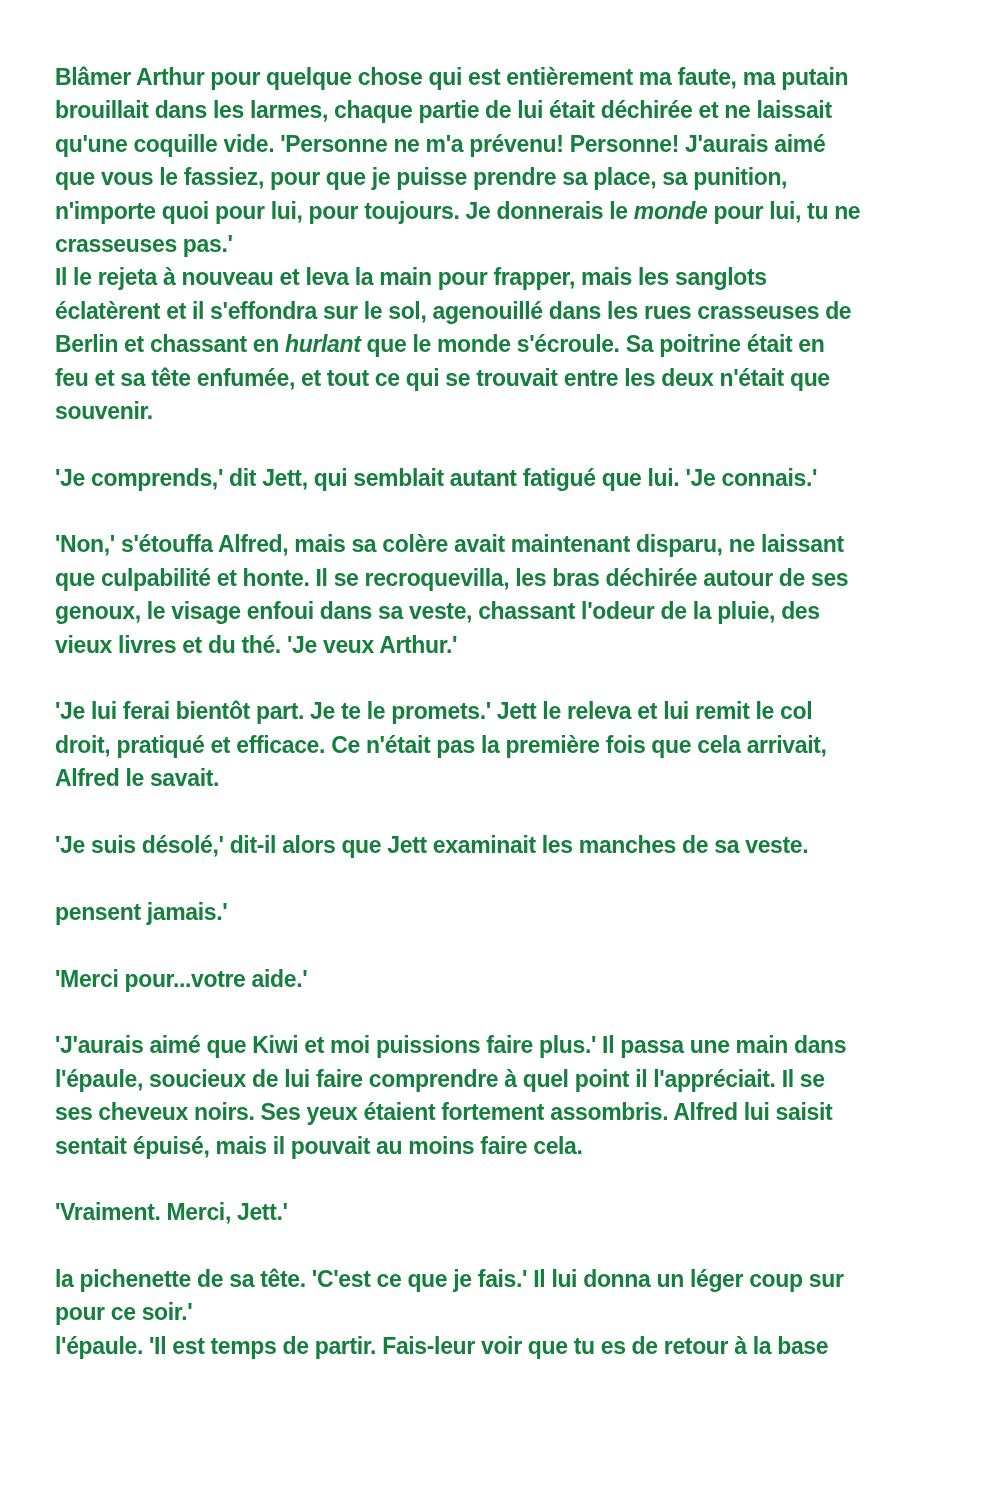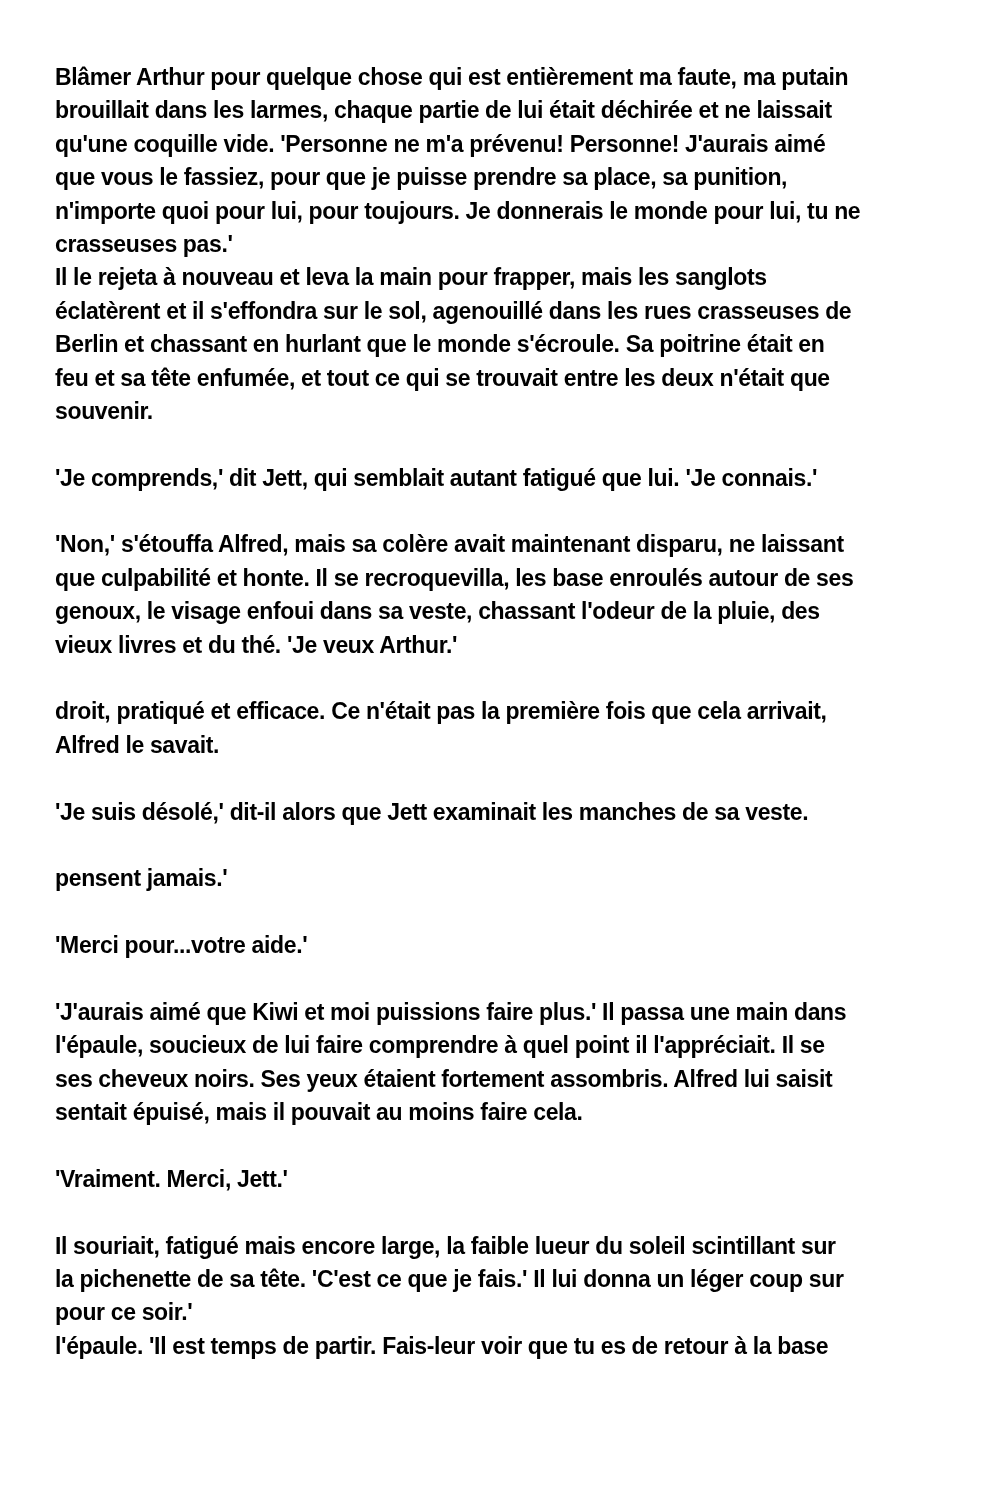--- a/index.html
+++ b/index.html
@@ -16,32 +16,33 @@
     box-sizing: border-box;
     width: 1000px;
     height: 1500px;
     padding: 61px 40px 0 55px;
     background: #ffffff;
   }
   .doc {
     font-family: "Liberation Sans", "DejaVu Sans", sans-serif;
     font-weight: 700;
     font-size: 23px;
-    color: #000000;
+    color: #15803d;
     letter-spacing: -0.35px;
   }
   .text-line {
     height: 33.4px;
     line-height: 33.4px;
     white-space: pre;
   }
   .paragraph-gap {
     height: 33.4px;
   }
   .run-italic {
+    font-style: italic;
   }
 </style>
 </head>
 <body>
 
 <div class="page">
   <div class="doc" id="doc-root">
       <div>
         <div class="text-line"><span class="run-regular">Blâmer Arthur pour quelque chose qui est entièrement ma faute, ma putain</span></div>
         <div class="text-line"><span class="run-regular">brouillait dans les larmes, chaque partie de lui était déchirée et ne laissait</span></div>
@@ -57,26 +58,27 @@
         <div class="text-line"><span class="run-regular">feu et sa tête enfumée, et tout ce qui se trouvait entre les deux n'était que</span></div>
         <div class="text-line"><span class="run-regular">souvenir.</span></div>
       </div>
       <div class="paragraph-gap"></div>
       <div>
         <div class="text-line"><span class="run-regular">'Je comprends,' dit Jett, qui semblait autant fatigué que lui. 'Je connais.'</span></div>
       </div>
       <div class="paragraph-gap"></div>
       <div>
         <div class="text-line"><span class="run-regular">'Non,' s'étouffa Alfred, mais sa colère avait maintenant disparu, ne laissant</span></div>
-        <div class="text-line"><span class="run-regular">que culpabilité et honte. Il se recroquevilla, les base enroulés autour de ses</span></div>
+        <div class="text-line"><span class="run-regular">que culpabilité et honte. Il se recroquevilla, les bras déchirée autour de ses</span></div>
         <div class="text-line"><span class="run-regular">genoux, le visage enfoui dans sa veste, chassant l'odeur de la pluie, des</span></div>
         <div class="text-line"><span class="run-regular">vieux livres et du thé. 'Je veux Arthur.'</span></div>
       </div>
       <div class="paragraph-gap"></div>
       <div>
+        <div class="text-line"><span class="run-regular">'Je lui ferai bientôt part. Je te le promets.' Jett le releva et lui remit le col</span></div>
         <div class="text-line"><span class="run-regular">droit, pratiqué et efficace. Ce n'était pas la première fois que cela arrivait,</span></div>
         <div class="text-line"><span class="run-regular">Alfred le savait.</span></div>
       </div>
       <div class="paragraph-gap"></div>
       <div>
         <div class="text-line"><span class="run-regular">'Je suis désolé,' dit-il alors que Jett examinait les manches de sa veste.</span></div>
       </div>
       <div class="paragraph-gap"></div>
       <div>
         <div class="text-line"><span class="run-regular">pensent jamais.'</span></div>
@@ -91,19 +93,18 @@
         <div class="text-line"><span class="run-regular">l'épaule, soucieux de lui faire comprendre à quel point il l'appréciait. Il se</span></div>
         <div class="text-line"><span class="run-regular">ses cheveux noirs. Ses yeux étaient fortement assombris. Alfred lui saisit</span></div>
         <div class="text-line"><span class="run-regular">sentait épuisé, mais il pouvait au moins faire cela.</span></div>
       </div>
       <div class="paragraph-gap"></div>
       <div>
         <div class="text-line"><span class="run-regular">'Vraiment. Merci, Jett.'</span></div>
       </div>
       <div class="paragraph-gap"></div>
       <div>
-        <div class="text-line"><span class="run-regular">Il souriait, fatigué mais encore large, la faible lueur du soleil scintillant sur</span></div>
         <div class="text-line"><span class="run-regular">la pichenette de sa tête. 'C'est ce que je fais.' Il lui donna un léger coup sur</span></div>
         <div class="text-line"><span class="run-regular">pour ce soir.'</span></div>
         <div class="text-line"><span class="run-regular">l'épaule. 'Il est temps de partir. Fais-leur voir que tu es de retour à la base</span></div>
       </div>
     </div>
 </div>
 
 </body></html>

